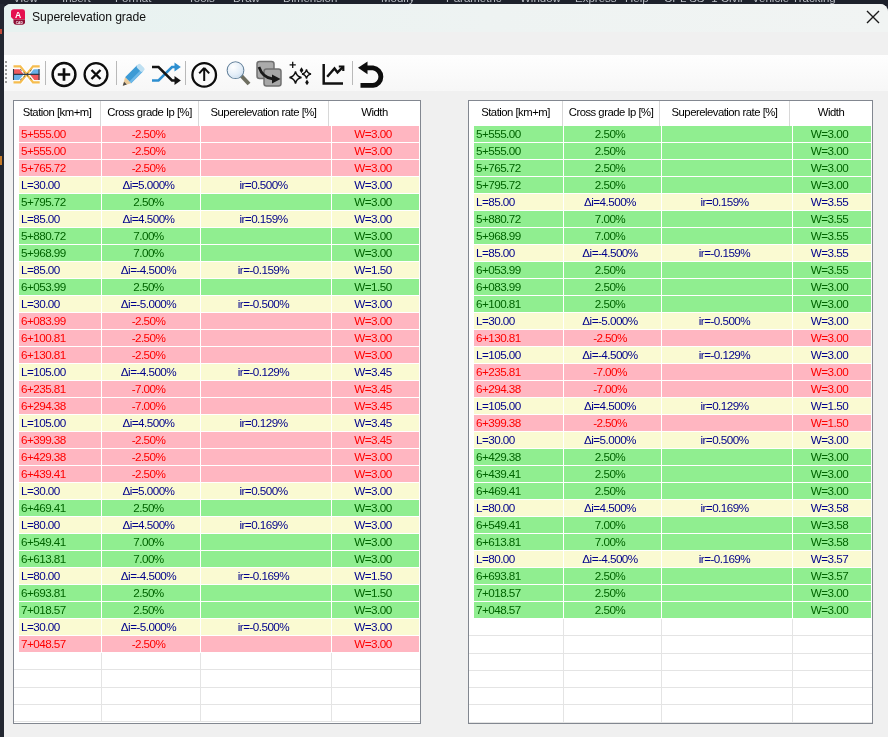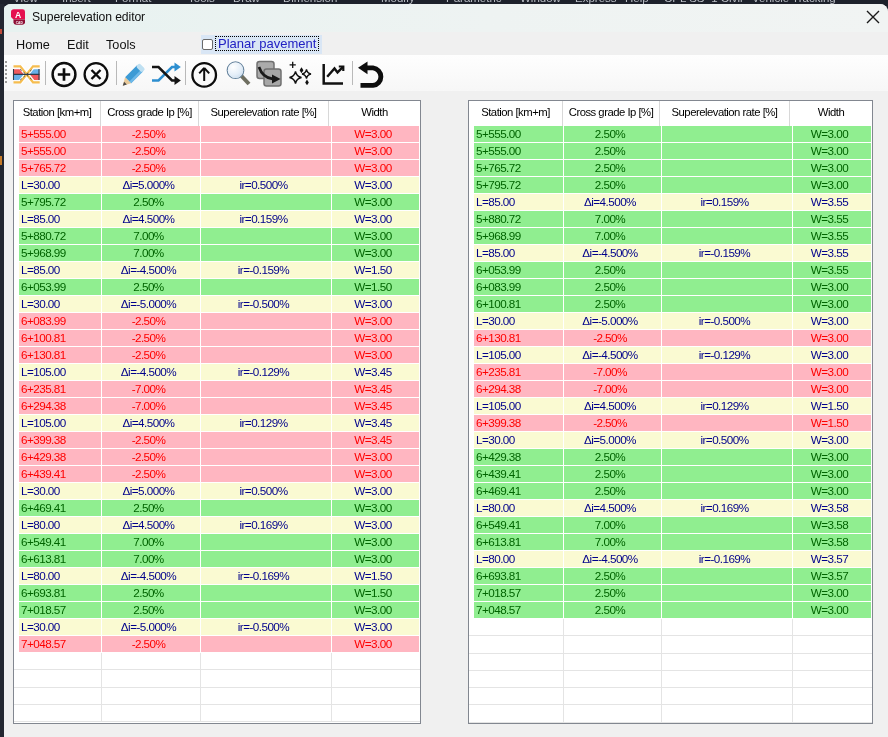--- a/index.html
+++ b/index.html
@@ -43,33 +43,24 @@
 </style></head>
 <body>
 <div class="dialog">
   <div class="titlebar">
     <svg class="acadicon" width="14" height="16" viewBox="0 0 17 19">
       <path d="M3.5 0 H14 a3 3 0 0 1 3 3 V12.5 H3 L0 9.5 V3.5 A3.5 3.5 0 0 1 3.5 0 Z" fill="#e51050"></path>
       <path d="M3 12.5 H17 V16 a3 3 0 0 1 -3 3 H6 a3 3 0 0 1 -3 -3 Z" fill="#8e0f35"></path>
       <text x="8.6" y="10.5" font-size="10.5" font-weight="bold" fill="#fff" text-anchor="middle" font-family="Liberation Sans">A</text>
       <text x="10" y="17.5" font-size="4" font-weight="bold" fill="#fff" text-anchor="middle" font-family="Liberation Sans">CAD</text>
     </svg>
-    <div class="title">Superelevation editor</div>
+    <div class="title">Superelevation grade</div>
     <svg class="closex" width="18" height="18" viewBox="0 0 18 18">
       <path d="M3 3 L15 15 M15 3 L3 15" stroke="#1a1a1a" stroke-width="1.4"></path>
     </svg>
-  </div>
-  <div class="menurow">
-    <span class="mi" style="left:13px">Home</span>
-    <span class="mi" style="left:64px">Edit</span>
-    <span class="mi" style="left:103px">Tools</span>
-    <div class="cbblock">
-      <span class="cbox"></span>
-      <span class="cblabel">Planar pavement</span>
-    </div>
   </div>
   <div class="toolbar">
     <div class="grip"></div>
     <svg class="ticon" style="left:9px" width="31" height="36" viewBox="0 0 31 36">
       <polygon points="1,14.2 8.2,14.2 13.2,19.2 1,19.2" fill="#f0595c"></polygon>
       <polygon points="1,19.5 13.2,19.5 8.2,25 1,25" fill="#68b0e8"></polygon>
       <polygon points="27.5,14.2 20.3,14.2 15.3,19.2 27.5,19.2" fill="#68b0e8"></polygon>
       <polygon points="27.5,19.5 15.3,19.5 20.3,25 27.5,25" fill="#f0595c"></polygon>
       <path d="M8.3 11.3 L21 27.3 M8.3 27.3 L21 11.3" stroke="#ffffff" stroke-width="4.6"></path>
       <path d="M1.5 11.3 H8.3 L21 27.3 H27.7 M1.5 27.3 H8.3 L21 11.3 H27.7" fill="none" stroke="#f6bd4f" stroke-width="2.2"></path>

